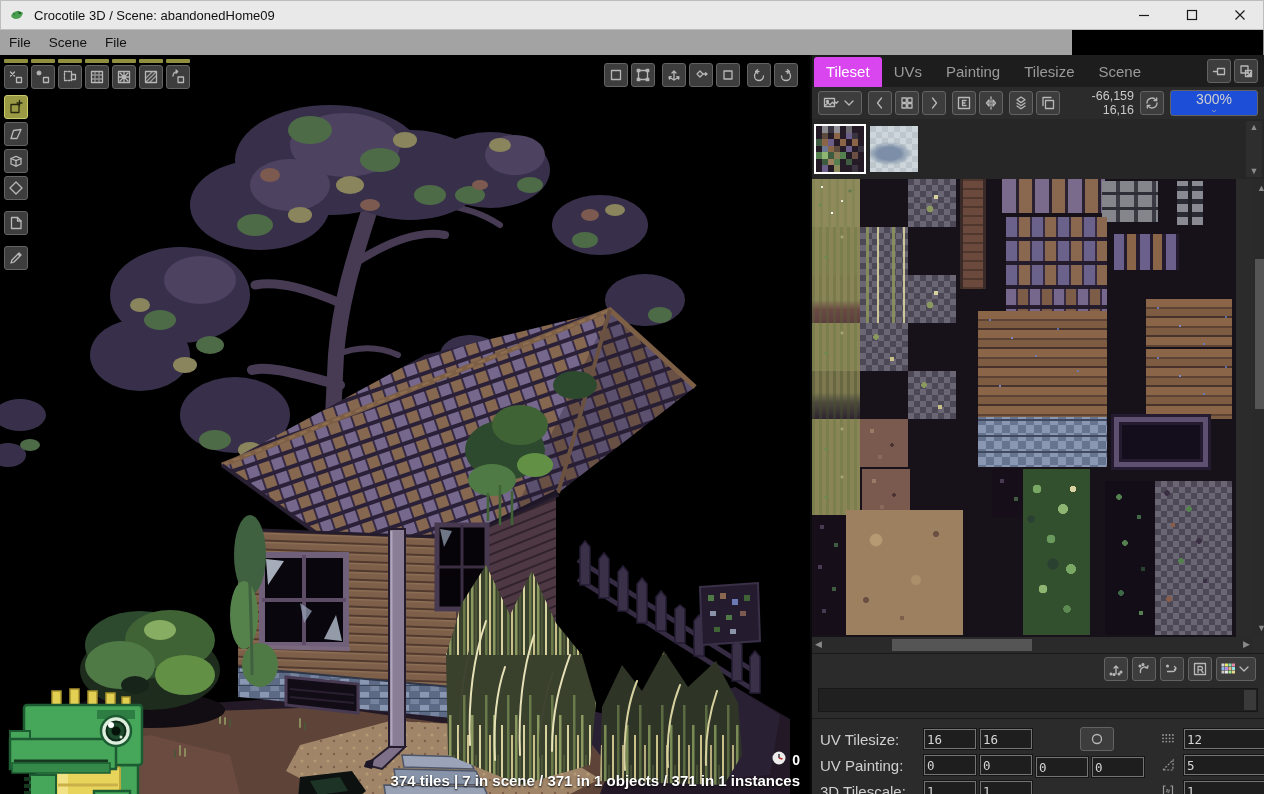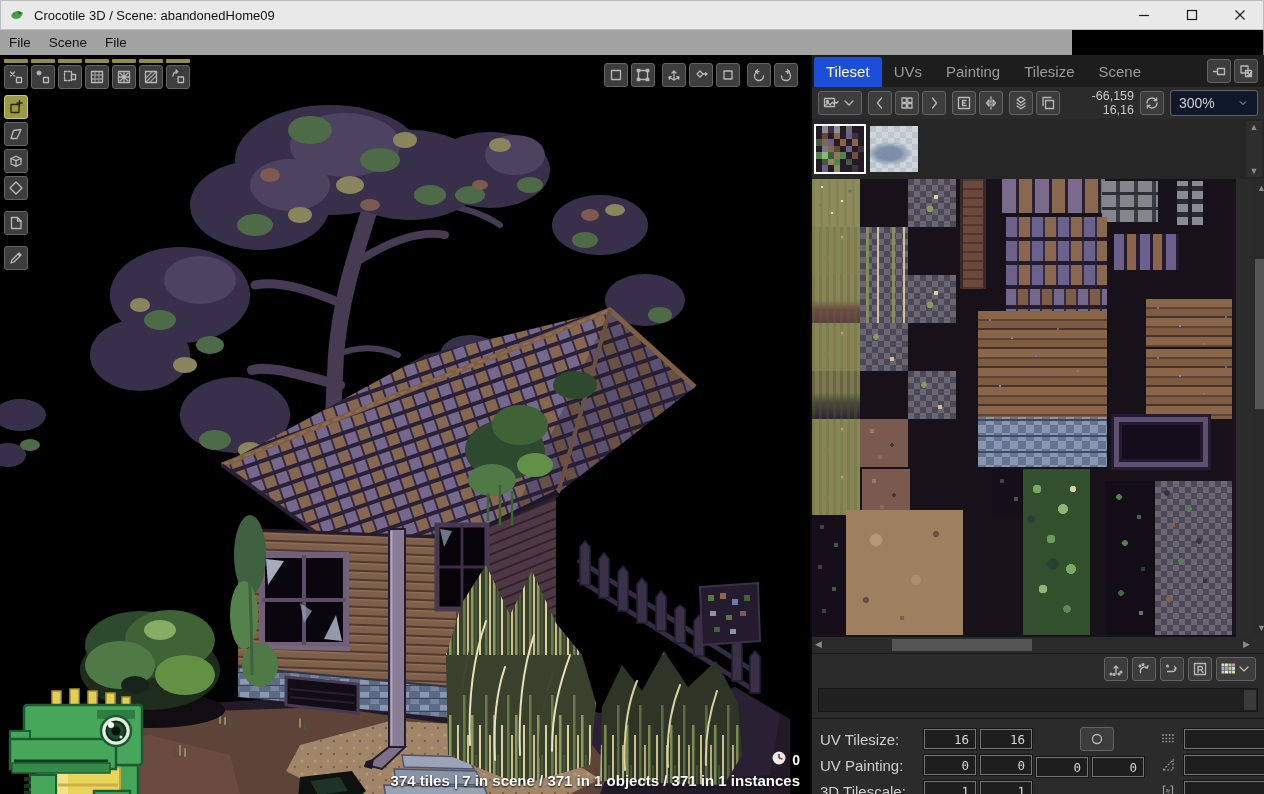--- a/index.html
+++ b/index.html
@@ -35,28 +35,28 @@
   .tgroup{display:flex;gap:3px;}
   
   #vp-status{position:absolute;right:10px;bottom:4px;text-align:right;color:#fff;}
   #vp-status .hist{display:flex;justify-content:flex-end;align-items:center;gap:6px;font-size:14px;font-weight:700;margin-bottom:3px;}
   #vp-status .line{font-size:15px;font-weight:600;line-height:19px;text-shadow:0 1px 2px #000;}
   
   #panel{width:454px;height:739px;background:#2b2b2b;border-left:2px solid #0a0a0a;box-sizing:border-box;
          display:flex;flex-direction:column;flex:none;}
   #tabbar{height:32px;background:#1d1d1d;display:flex;align-items:flex-end;padding:0 2px;flex:none;}
   .tab{font-size:15px;color:#9a9a9a;padding:6px 12px 7px;cursor:default;}
-  .tab.active{color:#fff;background:#1d4ed8;border-radius:3px 3px 0 0;}
+  .tab.active{color:#fff;background:#d946ef;border-radius:3px 3px 0 0;}
   #tab-corner{margin-left:auto;display:flex;gap:3px;margin-bottom:4px;margin-right:4px;}
   #ts-toolbar{height:32px;display:flex;align-items:center;gap:6px;padding:0 6px;flex:none;}
   .tbtn.wide{width:44px;gap:2px;}
   #ts-coords{margin-left:auto;text-align:right;font-size:12.5px;color:#c8c8c8;line-height:14px;white-space:pre;}
-  #zoom-select{width:88px;height:26px;background:#0f172a;border:1px solid #636363;border-radius:3px;
+  #zoom-select{width:88px;height:26px;background:#1d4ed8;border:1px solid #636363;border-radius:3px;
                display:flex;align-items:center;justify-content:space-between;padding:0 8px;box-sizing:border-box;
-               color:#cfcfcf;font-size:14px;}
+               color:#cfcfcf;font-size:14px;flex-direction:column;}
   #zoom-select svg{stroke:#b8b8b8;fill:none;stroke-width:1.3;}
   #thumbrow{height:56px;background:#262626;display:flex;align-items:center;padding:2px 4px;gap:6px;flex:none;position:relative;}
   .thumb{width:48px;height:46px;flex:none;position:relative;overflow:hidden;}
   .thumb.selected{outline:2px solid #fff;}
   #thumb1{display:grid;grid-template-columns:repeat(8,1fr);grid-template-rows:repeat(7,1fr);background:#241b26;}
   #thumb2{background:#c2ccd1;background-image:radial-gradient(ellipse 30px 16px at 40% 60%,#7d8fa8 0 40%,transparent 75%),
           conic-gradient(#cdd6da 25%,#bcc6cc 0 50%,#cdd6da 0 75%,#bcc6cc 0);background-size:auto,12px 12px;}
   #thumb-scroll{position:absolute;right:2px;top:2px;bottom:2px;width:16px;background:#2e2e2e;
                 display:flex;flex-direction:column;justify-content:space-between;align-items:center;}
   .sb-arrow{color:#8a8a8a;font-size:9px;line-height:12px;}
@@ -73,21 +73,21 @@
   
   #iconrow{height:30px;display:flex;align-items:center;justify-content:flex-end;gap:4px;padding:0 8px;flex:none;border-top:1px solid #1a1a1a;}
   .tbtn.pal{width:40px;}
   #strip{height:22px;background:#202020;margin:4px 6px 0;border:1px solid #171717;position:relative;flex:none;}
   #strip .handle{position:absolute;right:1px;top:1px;bottom:1px;width:12px;background:#3a3a3a;}
   #controls{flex:1;display:flex;padding:8px 8px 0;gap:10px;border-top:1px solid #1a1a1a;margin-top:6px;}
   #ctrl-left{flex:1;}
   .ctl-row{display:flex;align-items:center;height:24px;margin-bottom:2px;}
   .ctl-label{width:104px;font-size:15px;color:#cfcfcf;flex:none;}
   .spin{width:52px;height:20px;background:#1e1e1e;border:1px solid #747474;box-shadow:0 0 0 1px #161616;
-        color:#d6d6d6;font-family:"DejaVu Sans Mono",monospace;font-size:12.5px;text-align:right;
+        color:#d6d6d6;font-family:"DejaVu Sans Mono",monospace;font-size:12.5px;text-align:left;
         padding:0 6px 0 2px;box-sizing:border-box;line-height:20px;margin-right:4px;flex:none;}
   .spin.shift{transform:translateY(2px);}
   .circle-btn{margin-left:44px;width:34px;height:24px;}
   #ctrl-right{width:150px;flex:none;}
   .ctl-row .ricon{width:20px;height:20px;display:flex;align-items:center;justify-content:center;margin-right:6px;}
   .ctl-row .ricon svg{stroke:#9a9a9a;fill:none;stroke-width:1.2;}
   .spin.widebox{width:118px;margin-right:0;}
 </style>
 </head>
 <body>

